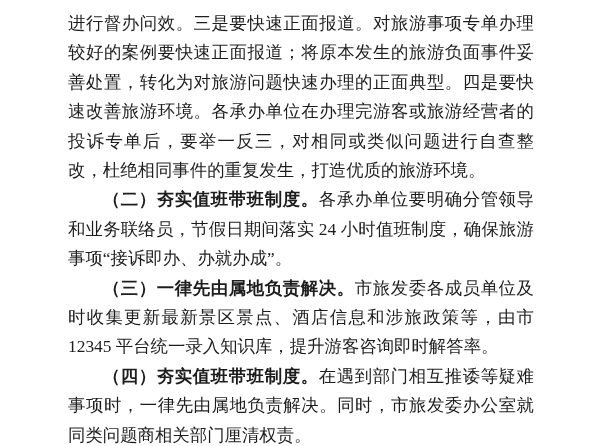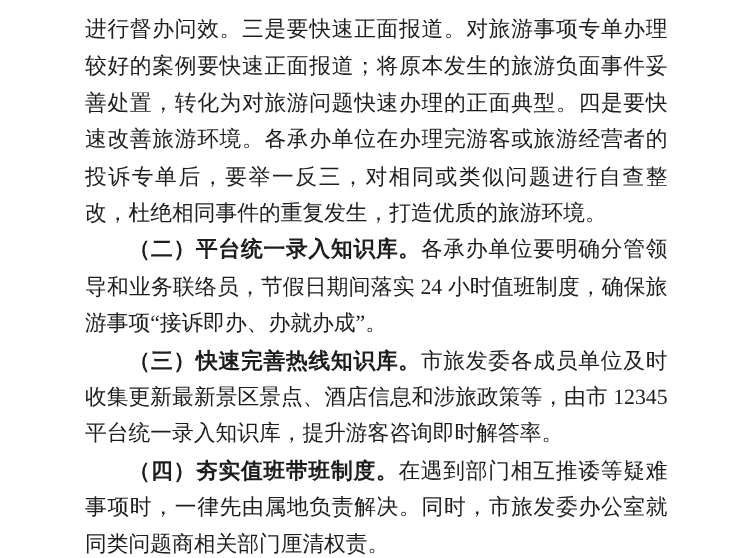--- a/index.html
+++ b/index.html
@@ -34,19 +34,19 @@
     font-weight: normal;
   }
 </style>
 </head>
 <body>
 
 <div class="page">
 
   <p class="para"><span class="body-run">进行督办问效。三是要快速正面报道。对旅游事项专单办理较好的案例要快速正面报道；将原本发生的旅游负面事件妥善处置，转化为对旅游问题快速办理的正面典型。四是要快速改善旅游环境。各承办单位在办理完游客或旅游经营者的投诉专单后，要举一反三，对相同或类似问题进行自查整改，杜绝相同事件的重复发生，打造优质的旅游环境。</span></p>
 
-  <p class="para indent"><span class="heading-run">（二）平台统一录入知识库。</span><span class="body-run">各承办单位要明确分管领导和业务联络员，节假日期间落实 24 小时值班制度，确保旅游事项“接诉即办、办就办成”。</span></p>
+  <p class="para indent"><span class="heading-run">（二）夯实值班带班制度。</span><span class="body-run">各承办单位要明确分管领导和业务联络员，节假日期间落实 24 小时值班制度，确保旅游事项“接诉即办、办就办成”。</span></p>
 
-  <p class="para indent"><span class="heading-run">（三）快速完善热线知识库。</span><span class="body-run">市旅发委各成员单位及时收集更新最新景区景点、酒店信息和涉旅政策等，由市 12345 平台统一录入知识库，提升游客咨询即时解答率。</span></p>
+  <p class="para indent"><span class="heading-run">（三）一律先由属地负责解决。</span><span class="body-run">市旅发委各成员单位及时收集更新最新景区景点、酒店信息和涉旅政策等，由市 12345 平台统一录入知识库，提升游客咨询即时解答率。</span></p>
 
   <p class="para indent"><span class="heading-run">（四）夯实值班带班制度。</span><span class="body-run">在遇到部门相互推诿等疑难事项时，一律先由属地负责解决。同时，市旅发委办公室就同类问题商相关部门厘清权责。</span></p>
 
 </div>
 
 </body></html>

